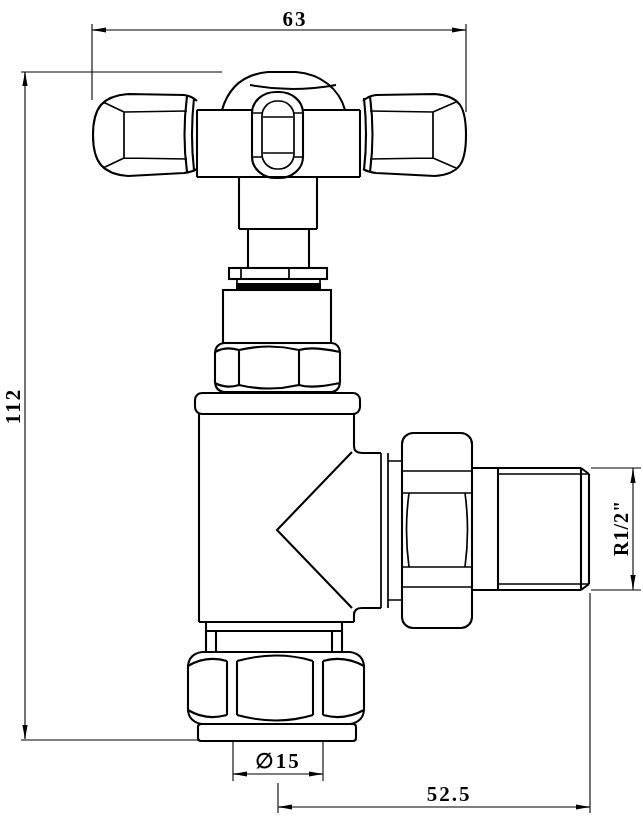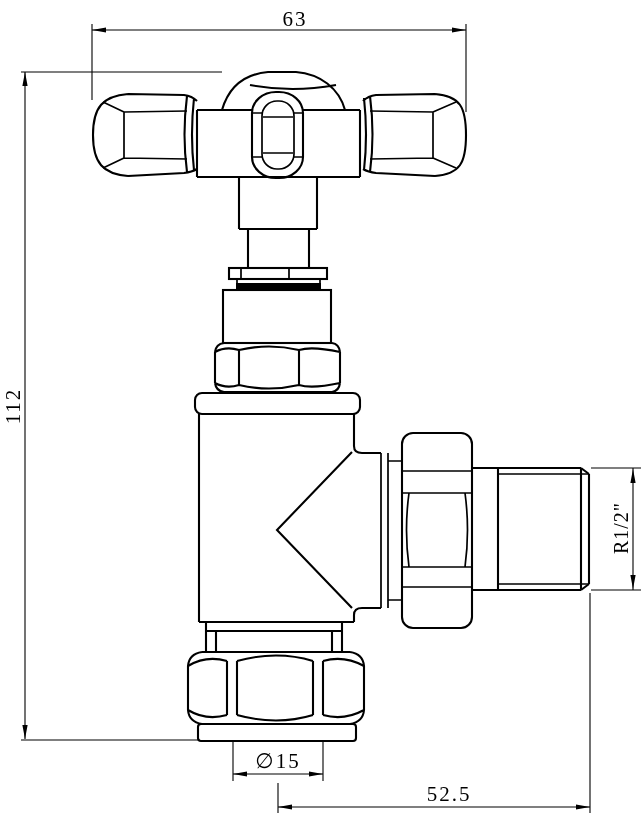--- a/index.html
+++ b/index.html
@@ -1,16 +1,16 @@
 <!DOCTYPE html>
 <html><head>
 <meta charset="utf-8">
 <style>
   html,body{margin:0;padding:0;background:#ffffff;}
-  .canvas{position:relative;width:643px;height:816px;background:#ffffff;overflow:hidden;}
+  .canvas{position:relative;width:643px;height:816px;background:#ffffff;overflow:hidden;font-weight:bold;}
   svg{display:block;}
   .ln{stroke:#000000;fill:none;stroke-width:2.1;stroke-linecap:butt;stroke-linejoin:miter;}
   .ln2{stroke:#000000;fill:none;stroke-width:1.7;}
   .thin{stroke:#000000;fill:none;stroke-width:1.1;}
   .solid{fill:#000000;stroke:none;}
   .dimtext{font-family:"Liberation Serif","DejaVu Serif",serif;font-size:21px;fill:#000000;letter-spacing:2px;}
   .dimtext-sm{font-family:"Liberation Serif","DejaVu Serif",serif;font-size:20px;fill:#000000;letter-spacing:1px;}
 </style>
 </head>
 <body>

